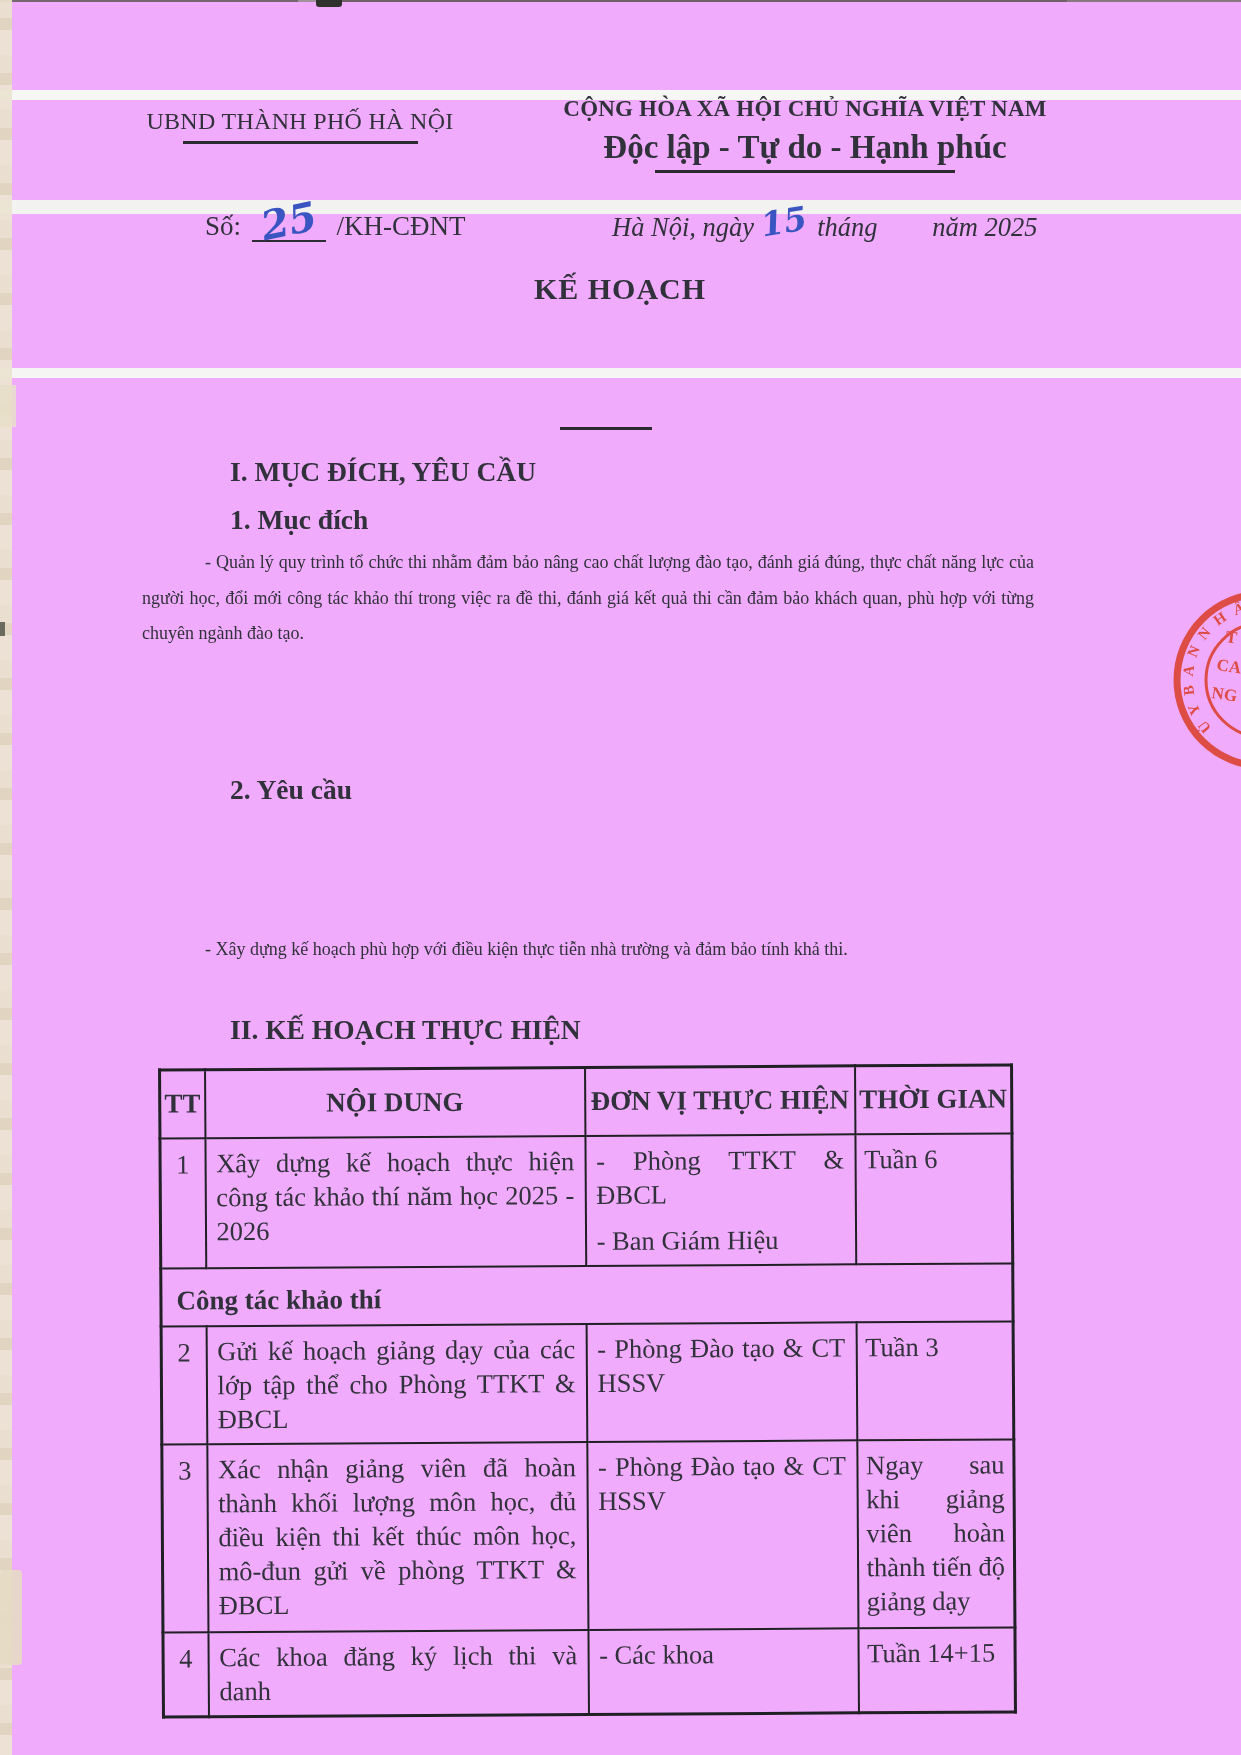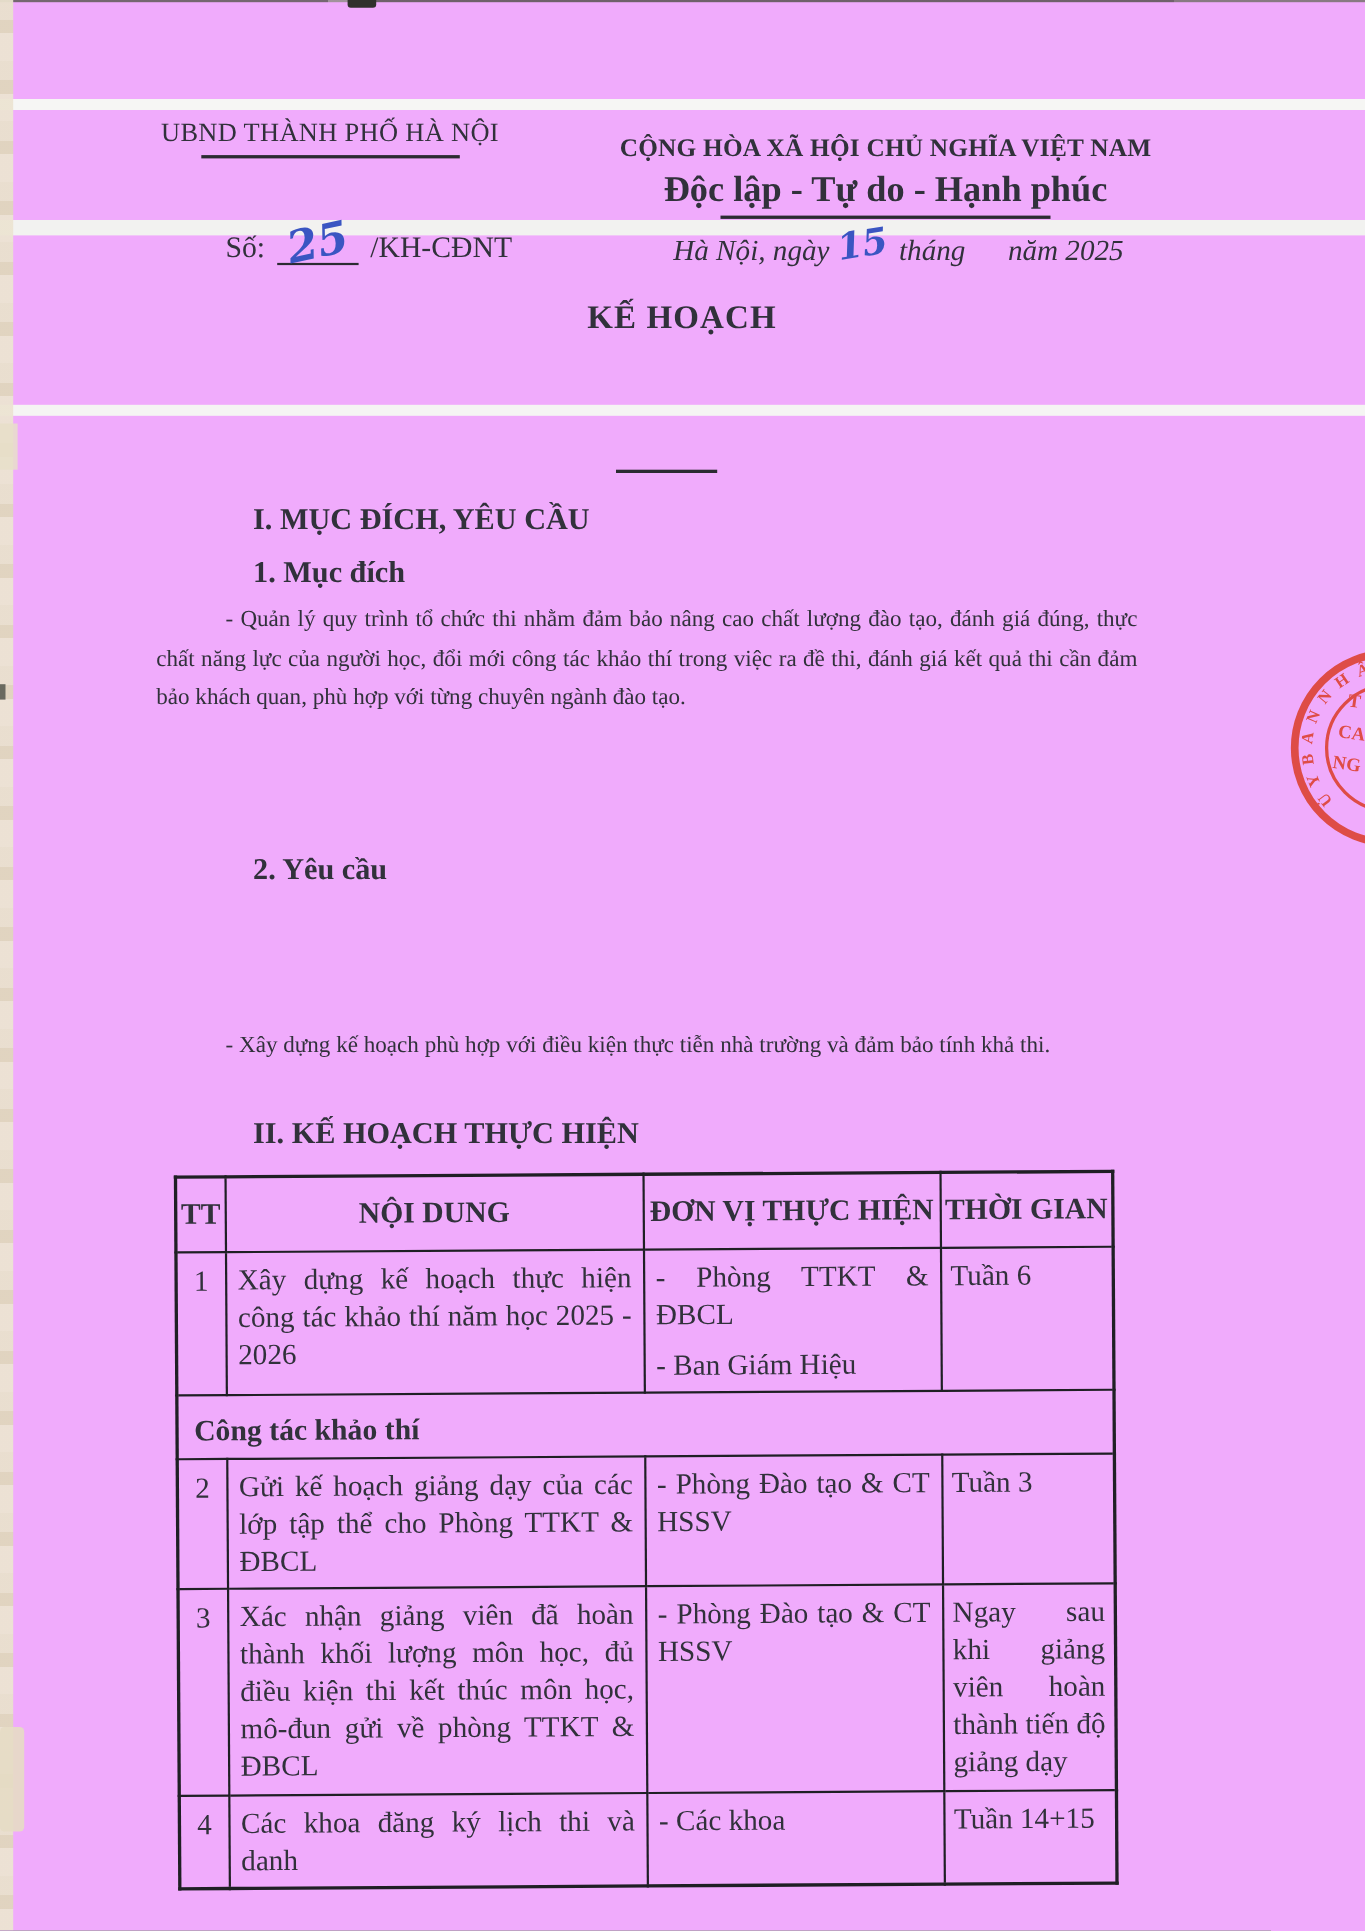--- a/index.html
+++ b/index.html
@@ -28,44 +28,44 @@
   .scan-band1{left:0;top:200px;width:1241px;height:14px;background:#f2f2f0;}
   .scan-band2{left:0;top:90px;width:1241px;height:10px;background:#f6f6f4;}
   .scan-band3{left:0;top:368px;width:1241px;height:10px;background:#f5f5f3;}
 
   
   .hdr-left{left:85px;top:108px;width:430px;text-align:center;}
   .hdr-left .l1{font-size:24px;letter-spacing:.3px;}
   .hdr-left .l2{font-size:25px;font-weight:bold;margin-top:6px;letter-spacing:.4px;}
   .rule{height:2.5px;background:#2b2b31;margin:6px auto 0;}
   .hdr-left .rule{width:235px;}
-  .hdr-right{left:545px;top:122px;width:520px;text-align:center;}
+  .hdr-right{left:545px;top:96px;width:520px;text-align:center;}
   .hdr-right .l1{font-size:23px;font-weight:bold;letter-spacing:.2px;}
   .hdr-right .l2{font-size:33px;font-weight:bold;margin-top:7px;}
   .hdr-right .rule{width:300px;margin-top:4px;}
 
   .so-line{left:205px;top:203px;font-size:27px;}
   .num-slot{display:inline-block;min-width:74px;text-align:center;
     border-bottom:2.5px solid #2b2b31;margin:0 4px;vertical-align:bottom;line-height:1;}
   .hand{color:#3a55c2;font-family:"DejaVu Serif",serif;font-weight:bold;font-style:italic;
     display:inline-block;transform:rotate(-12deg);font-size:40px;line-height:36px;}
   .date-line{left:612px;top:205px;font-size:26.5px;font-style:italic;white-space:nowrap;}
   .hand-day{color:#3a55c2;font-family:"DejaVu Serif",serif;font-weight:bold;font-style:italic;
     display:inline-block;transform:rotate(-9deg);font-size:33px;position:relative;top:-3px;margin-right:4px;}
-  .gap-month{margin-left:32px;}
+  .gap-month{margin-left:48px;}
 
   
   .title-blk{left:150px;top:272px;width:940px;text-align:center;}
   .title-blk .t1{font-size:30px;font-weight:bold;letter-spacing:1px;}
   .title-blk .t2{font-size:28px;font-weight:bold;margin-top:13px;}
   .title-rule{left:560px;top:427px;width:92px;height:2.5px;background:#2b2b31;}
 
   
   .sec{left:230px;font-size:27.5px;font-weight:bold;}
-  .par{left:142px;width:892px;font-size:21px;line-height:35.5px;text-align:justify;text-indent:63px;}
+  .par{left:142px;width:892px;font-size:18px;line-height:35.5px;text-align:justify;text-indent:63px;}
 
   
   .doc-table{left:160px;top:1066px;width:852px;border-collapse:collapse;table-layout:fixed;
     transform:rotate(-0.35deg);transform-origin:center;}
   .doc-table th,.doc-table td{border:2px solid #1f1f24;}
   .doc-table{border:3px solid #1f1f24;}
   .doc-table th{font-size:27px;font-weight:bold;text-align:center;vertical-align:middle;padding:4px 2px;}
   .doc-table td{font-size:26.5px;line-height:34px;vertical-align:top;padding:7px 10px;}
   td.tt{text-align:center;padding-top:8px;}
   td.content{text-align:justify;}

